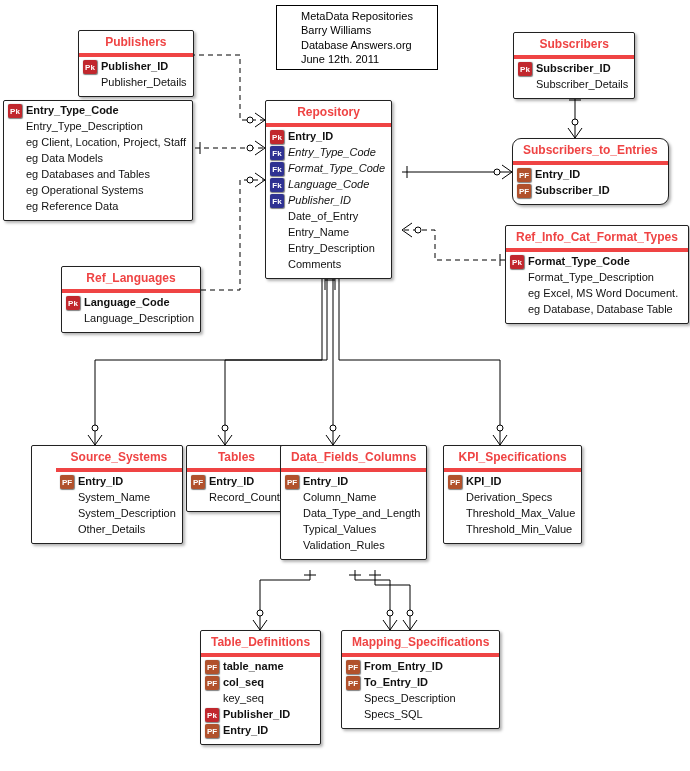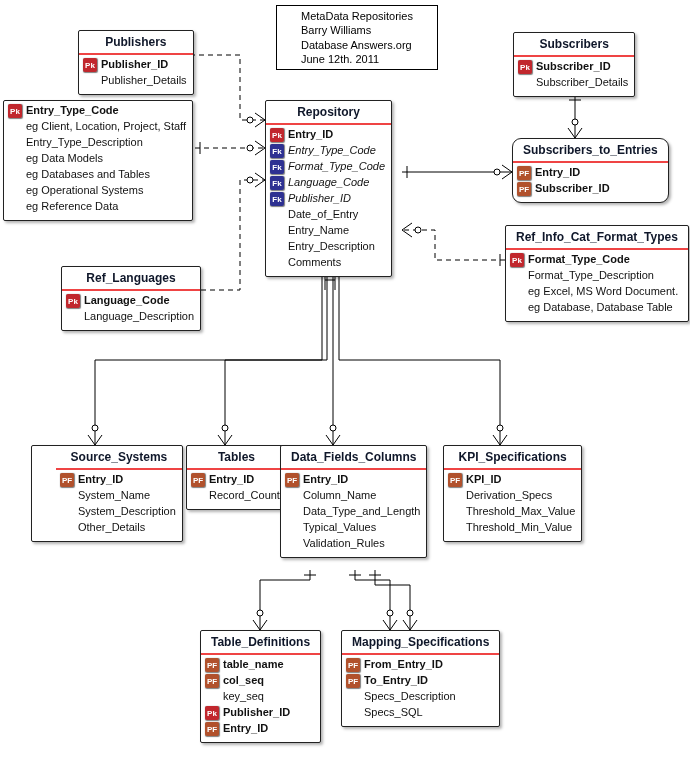--- a/index.html
+++ b/index.html
@@ -24,25 +24,25 @@
   }
   .entity {
     position: absolute;
     border: 1px solid #222;
     background: #fff;
     box-shadow: 2px 2px 3px rgba(0,0,0,0.3);
     border-radius: 2px;
     z-index: 3;
   }
   .entity-header {
-    color: #0f172a;
+    color: #ef4444;
     font-weight: bold;
     text-align: center;
     padding: 4px 10px 4px 10px;
-    border-bottom: 2px solid #ef4444;
+    border-bottom: 4px solid #ef4444;
     font-size: 12px;
   }
   .entity-body {
     padding: 2px 6px 5px 4px;
   }
   .row {
     display: flex;
     align-items: flex-start;
     gap: 4px;
     padding: 1px 0;
@@ -184,25 +184,25 @@
     </div>
   </div>
 <div class="entity" style="left:3px; top:100px;">
     <div class="entity-body">
       <div class="row">
         <span class="key-badge key-pk">Pk</span>
         <span class="txt bold">Entry_Type_Code</span>
       </div>
       <div class="row">
         <span class="key-none"></span>
+        <span class="txt ">Entry_Type_Description</span>
+      </div>
+      <div class="row">
+        <span class="key-none"></span>
         <span class="txt ">eg Client, Location, Project, Staff</span>
-      </div>
-      <div class="row">
-        <span class="key-none"></span>
-        <span class="txt ">Entry_Type_Description</span>
       </div>
       <div class="row">
         <span class="key-none"></span>
         <span class="txt ">eg Data Models</span>
       </div>
       <div class="row">
         <span class="key-none"></span>
         <span class="txt ">eg Databases and Tables</span>
       </div>
       <div class="row">

